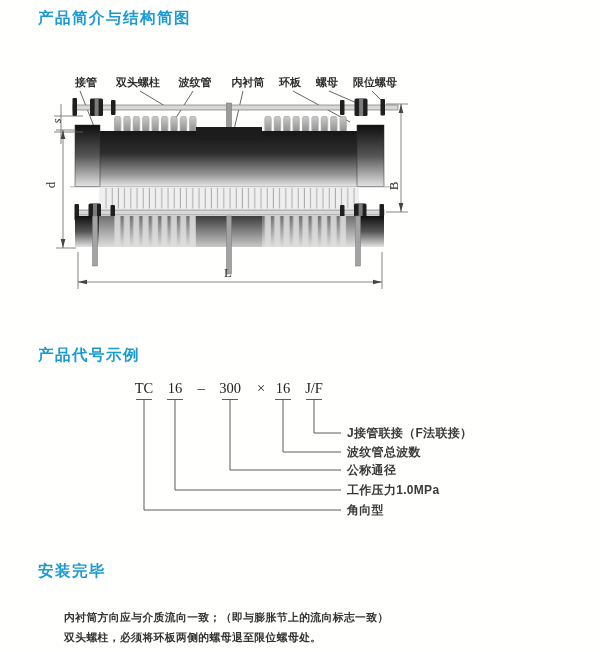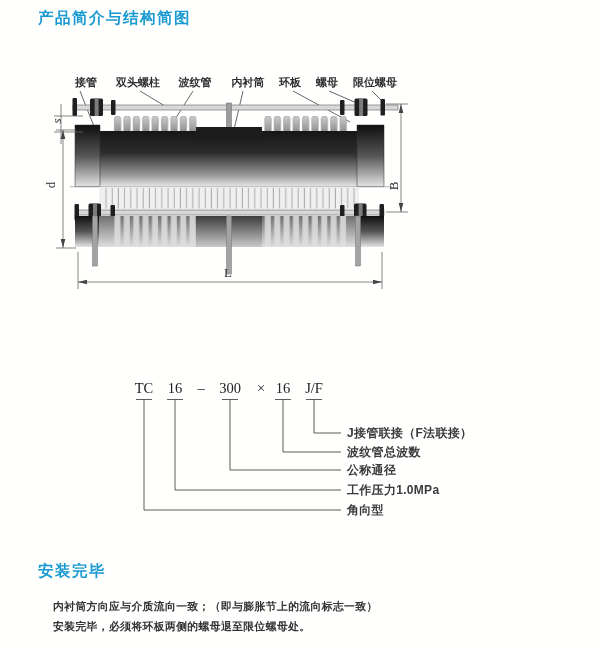--- a/index.html
+++ b/index.html
@@ -7,21 +7,21 @@
     width:600px;height:652px;background:#fffffe;overflow:hidden;
     font-family:"Liberation Sans", sans-serif;position:relative;
   }
   .page{position:absolute;inset:0;background:#fffffe;}
   .sec-title{
     position:absolute;left:38px;margin:0;
     font-size:15.5px;font-weight:bold;color:var(--accent,#1a9ad2);
     letter-spacing:1.5px;
   }
   .install-line{
-    position:absolute;left:53px;margin:0;width:520px;
+    position:absolute;left:53px;margin:11px;width:520px;
     font-size:10.8px;font-weight:600;color:#333;letter-spacing:0.4px;
   }
   svg{position:absolute;left:0;top:0;}
   svg text{fill:#2e2e2e;}
   .plabel{font-size:11px;font-weight:700;}
   .dimletter{font-family:"Liberation Serif",serif;font-size:13px;}
   .codetext{font-family:"Liberation Serif",serif;font-size:14.5px;fill:#222;}
   .annot{font-size:12px;font-weight:600;fill:#3a3a3a;letter-spacing:0.3px;}
   line,polyline{stroke-linecap:butt;}
 </style>
@@ -213,19 +213,20 @@
       <g>
         <text class="annot" x="347" y="437">J接管联接（F法联接）</text>
         <text class="annot" x="347" y="456">波纹管总波数</text>
         <text class="annot" x="347" y="474">公称通径</text>
         <text class="annot" x="347" y="494">工作压力1.0MPa</text>
         <text class="annot" x="347" y="514">角向型</text>
       </g>
     </g>
   </svg>
 
+  <h2 class="sec-title" style="top:345px">产品代号示例</h2>
 
   <h2 class="sec-title" style="top:561px">安装完毕</h2>
 
   <p class="install-line" style="top:600px">内衬筒方向应与介质流向一致；（即与膨胀节上的流向标志一致）</p>
-  <p class="install-line" style="top:620px">安装完毕，必须将环板两侧的螺母退至限位螺母处。</p>
+  <p class="install-line" style="top:620px">双头螺柱，必须将环板两侧的螺母退至限位螺母处。</p>
 
 </div>
 
 </body></html>

